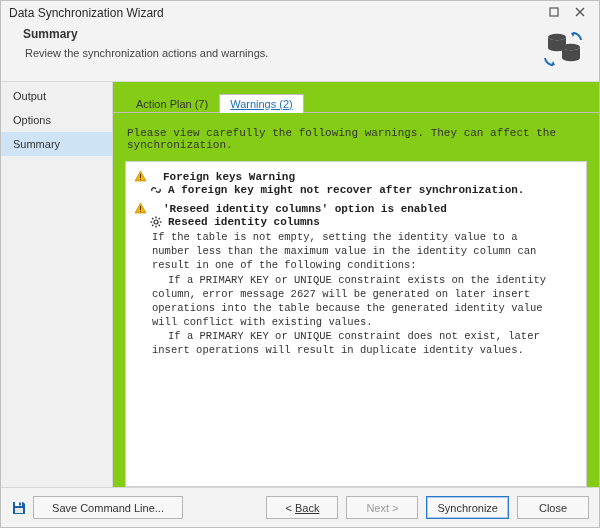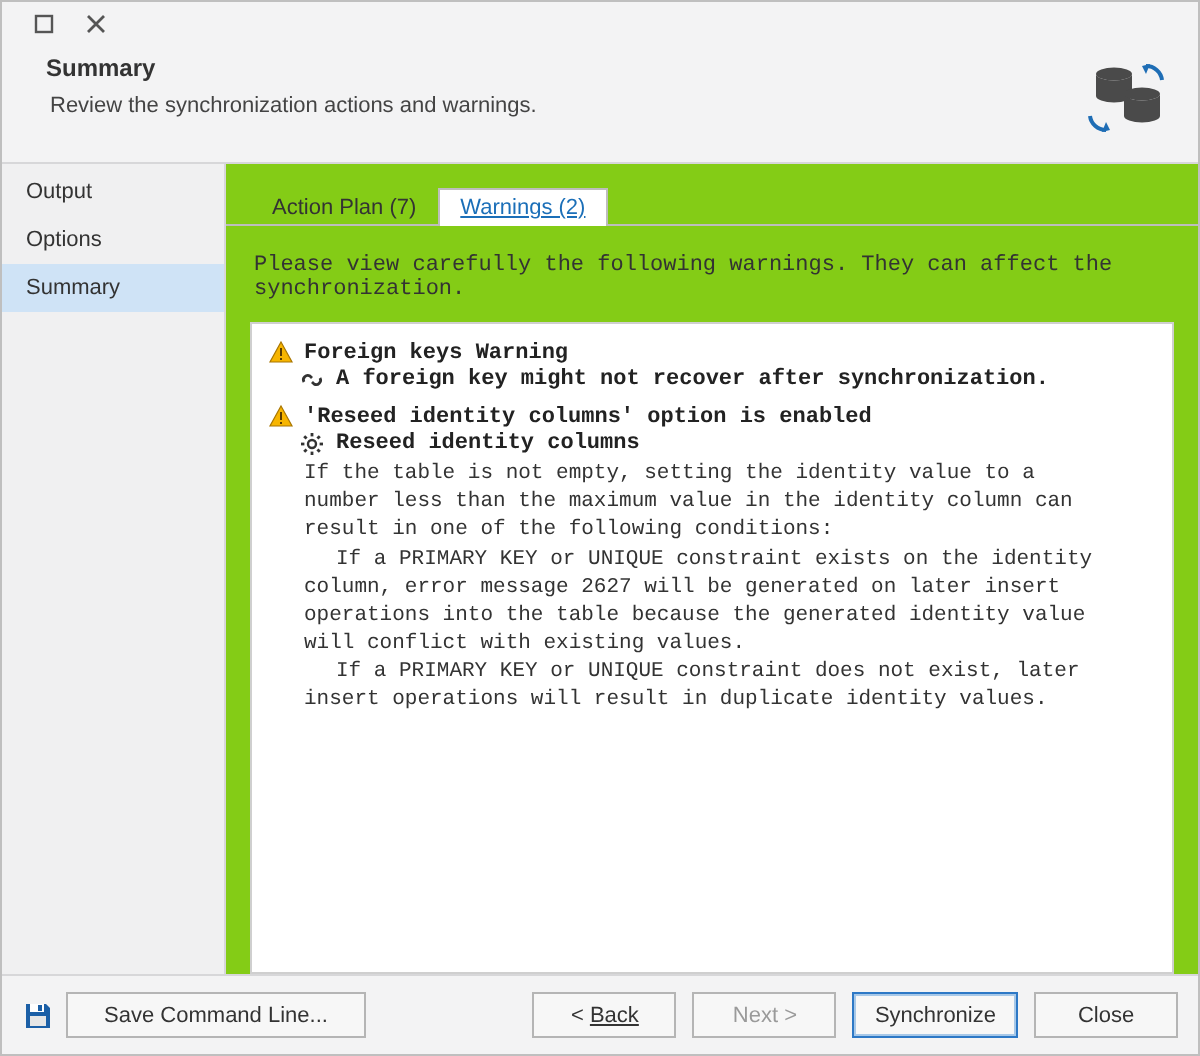--- a/index.html
+++ b/index.html
@@ -136,21 +136,21 @@
   .warning-box {
     background: #ffffff;
     border: 1px solid #cfcfcf;
     flex: 1;
     overflow: auto;
     padding: 6px 4px 6px 4px;
   }
   .wrow-h {
     display: flex;
     align-items: center;
-    gap: 5px;
+    gap: 16px;
     margin: 2px 4px 0 4px;
   }
   .wrow-s {
     display: flex;
     align-items: flex-end;
     gap: 6px;
     margin: 1px 4px 0 20px;
   }
   .wtitle {
     font-weight: 700;
@@ -215,20 +215,21 @@
     width: 16px; height: 16px;
   }
   .u { text-decoration: underline; }
 </style>
 </head>
 <body>
 
 <div class="wizard">
 
   <div class="titlebar">
+    <span class="title">Data Synchronization Wizard</span>
     <span class="win-btn">
       <span class="icn">
         <svg width="10" height="10" viewBox="0 0 10 10">
             <rect x="1" y="1" width="8" height="8" fill="none" stroke="#555" stroke-width="1.2"></rect>
           </svg>
       </span>
     </span>
     <span class="win-btn">
       <span class="icn">
         <svg width="10" height="10" viewBox="0 0 10 10">

